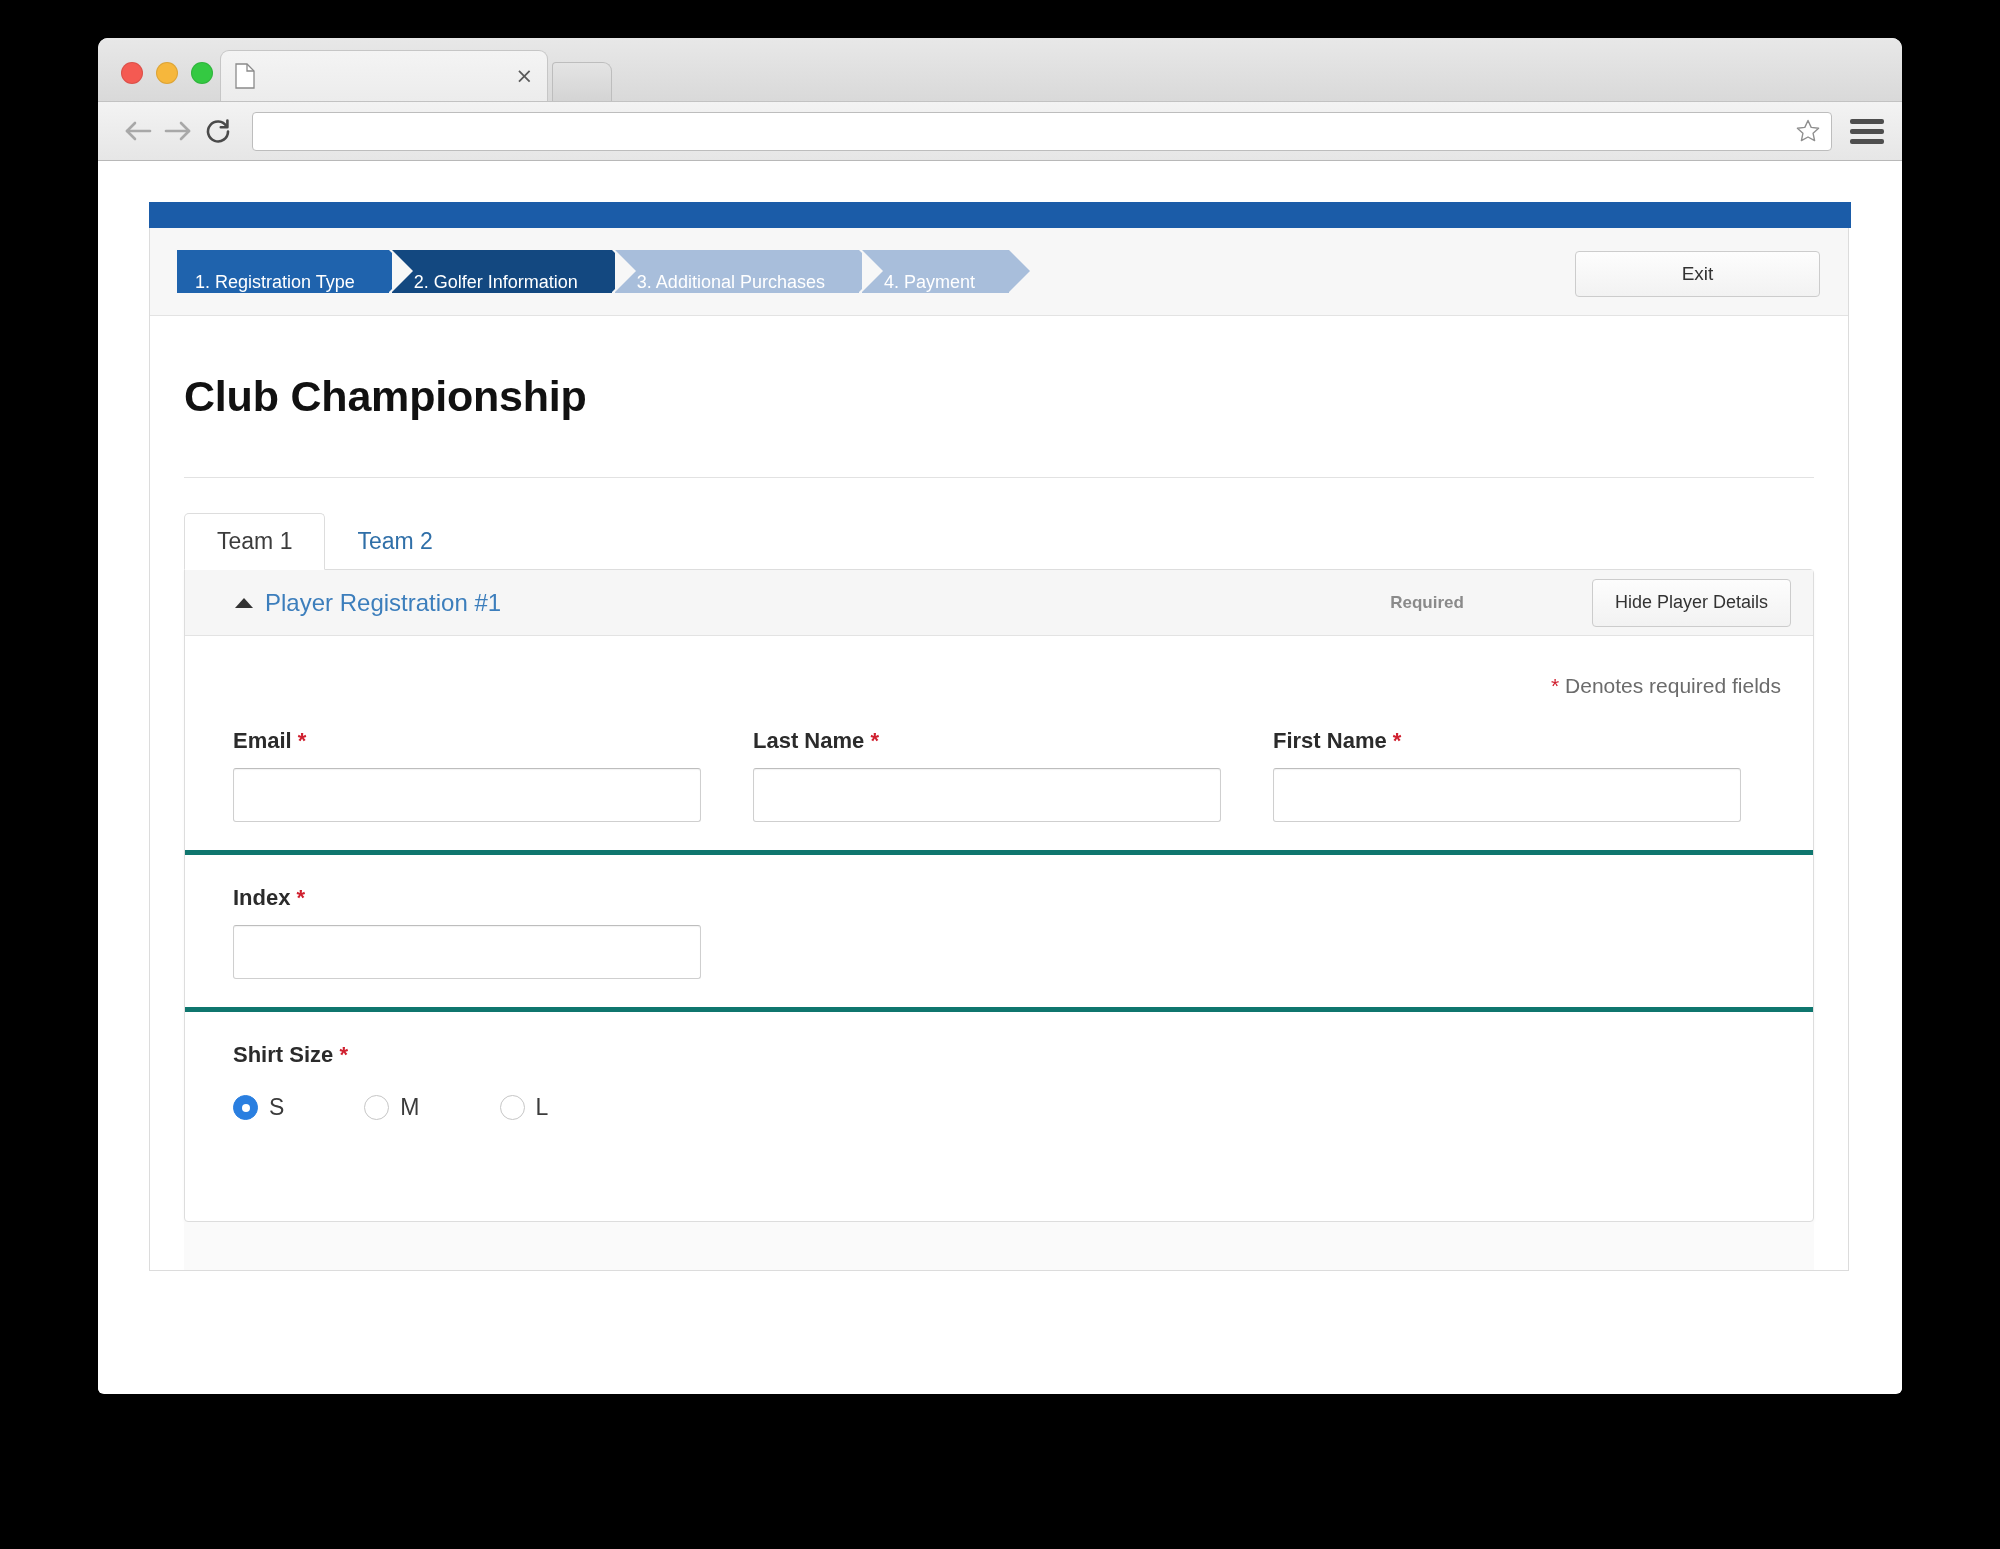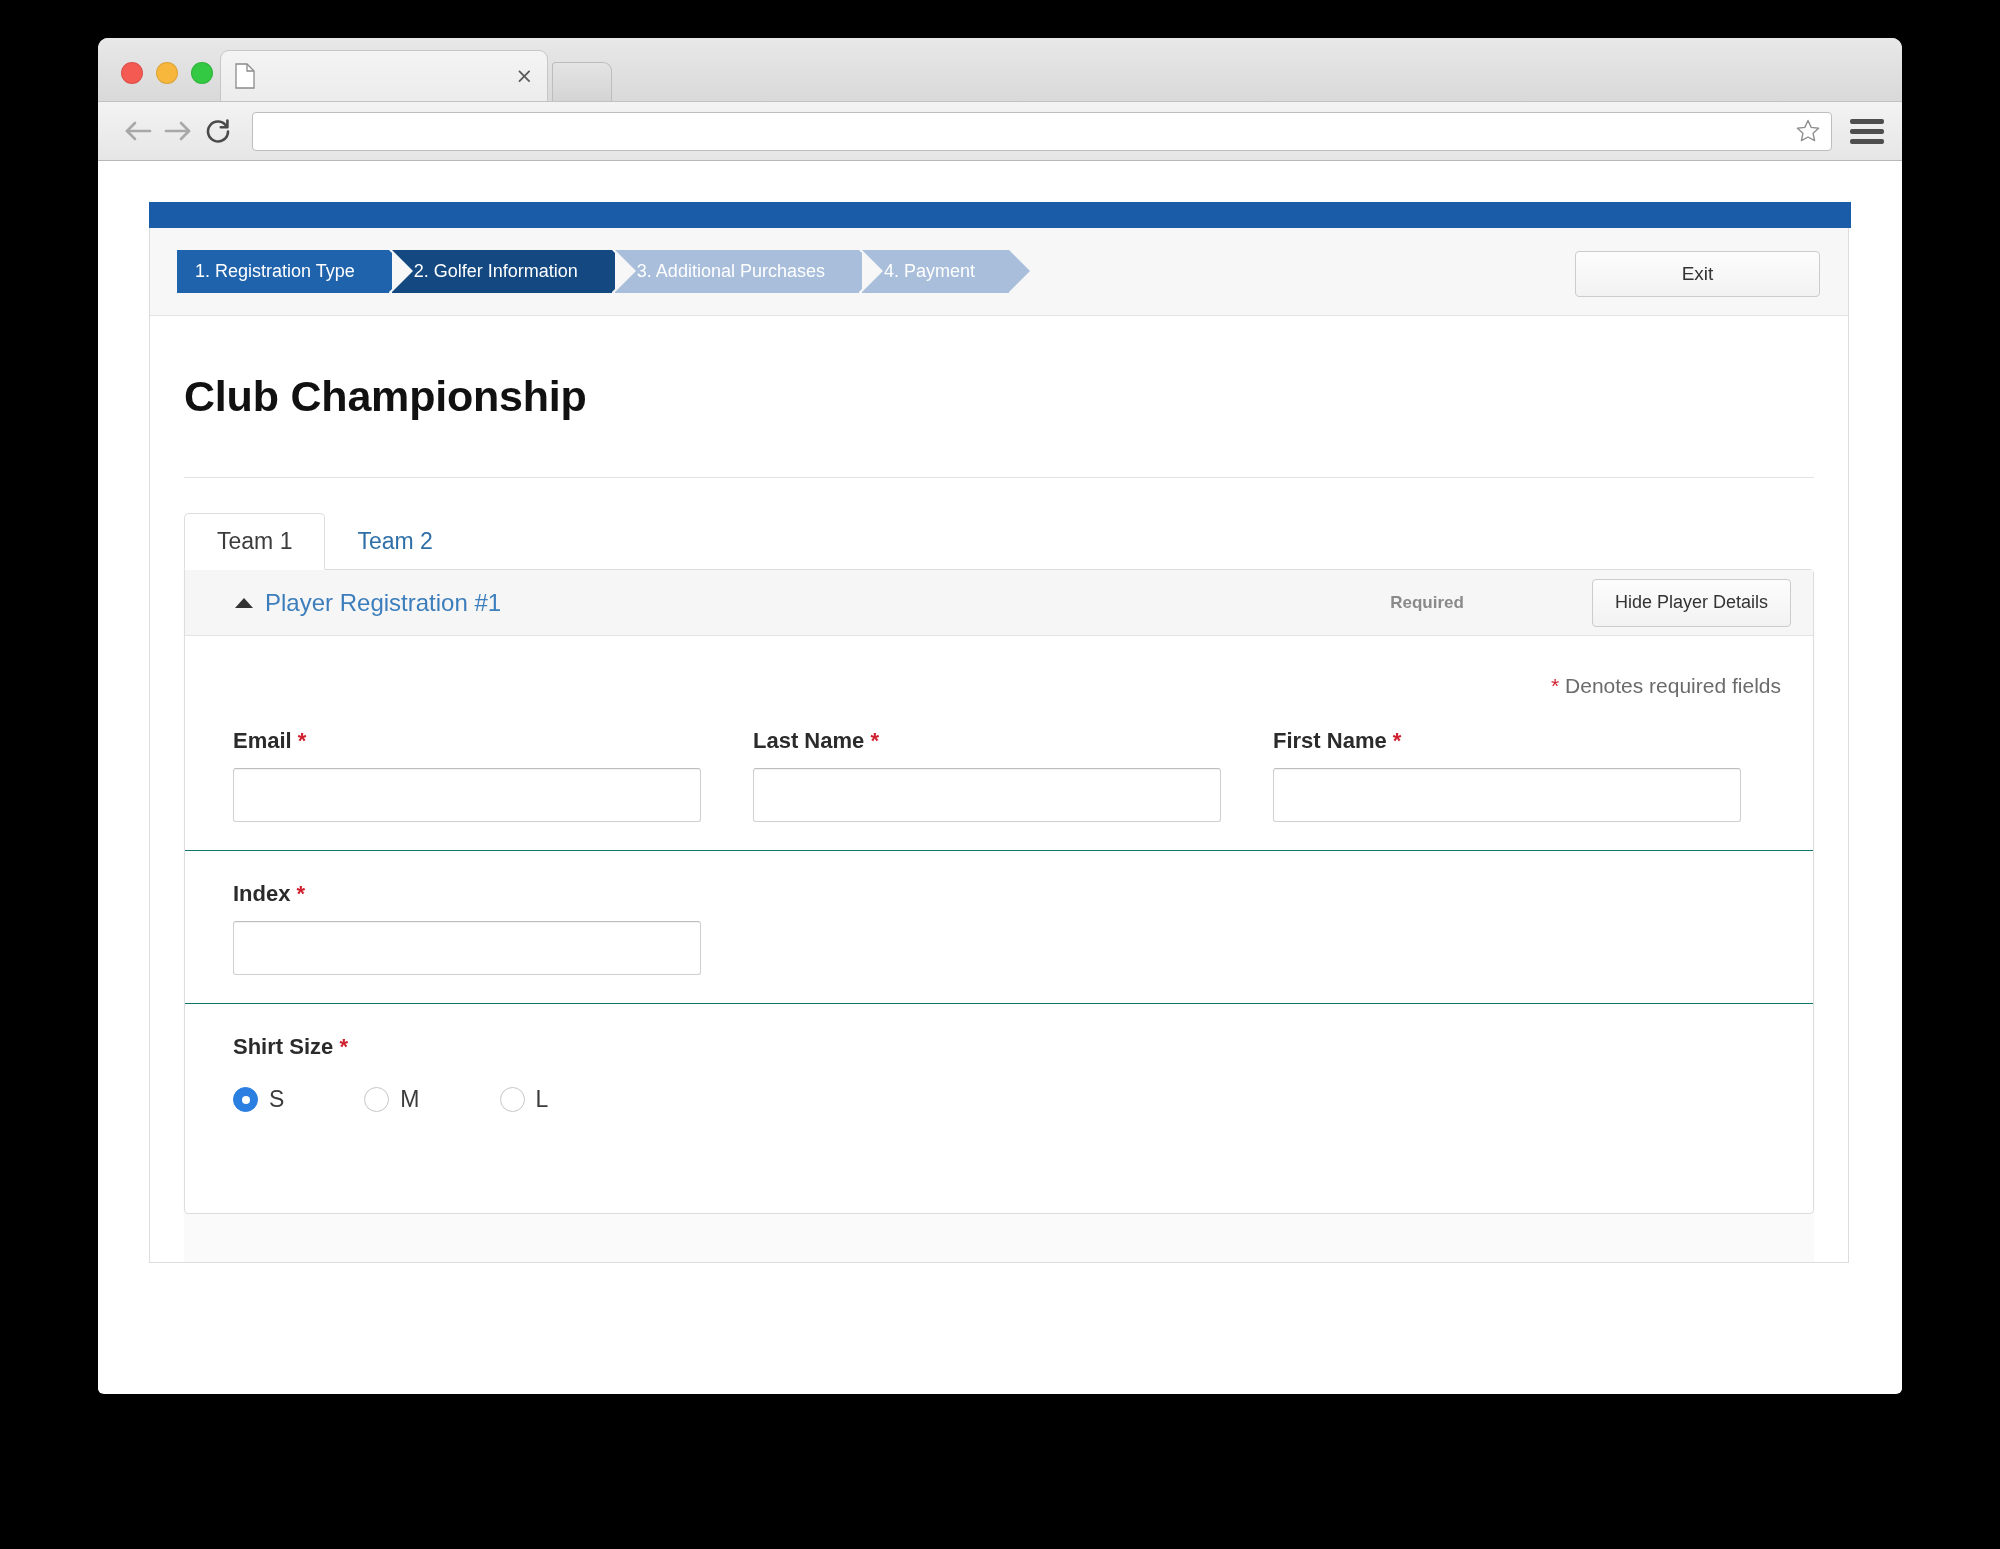--- a/index.html
+++ b/index.html
@@ -197,21 +197,21 @@
     display: flex;
     align-items: center;
     padding-left: 27px;
     box-sizing: border-box;
   }
   .steps { display: flex; align-items: center; height: 43px; }
   .step {
     position: relative;
     height: 43px;
     display: flex;
-    align-items: center;
+    align-items: flex-end;
     padding: 0 34px 0 22px;
     color: #ffffff;
     font-size: 18px;
     white-space: nowrap;
     margin-right: 3px;
   }
   .step:first-child { padding-left: 18px; }
   .step .arrow-r {
     position: absolute;
     right: -21px;
@@ -356,21 +356,21 @@
     text-align: right;
     font-size: 21px;
     color: #6b6b6b;
     padding: 38px 32px 0 0;
   }
   .ast { color: #d0202f; }
 
   .field-row {
     display: flex;
     padding: 30px 0 28px 48px;
-    border-bottom: 1px solid #0f766e;
+    border-bottom: 5px solid #0f766e;
     box-sizing: border-box;
   }
 
   .field {
     width: 468px;
     flex: 0 0 auto;
     margin-right: 52px;
   }
   .field-label {
     font-size: 22px;

